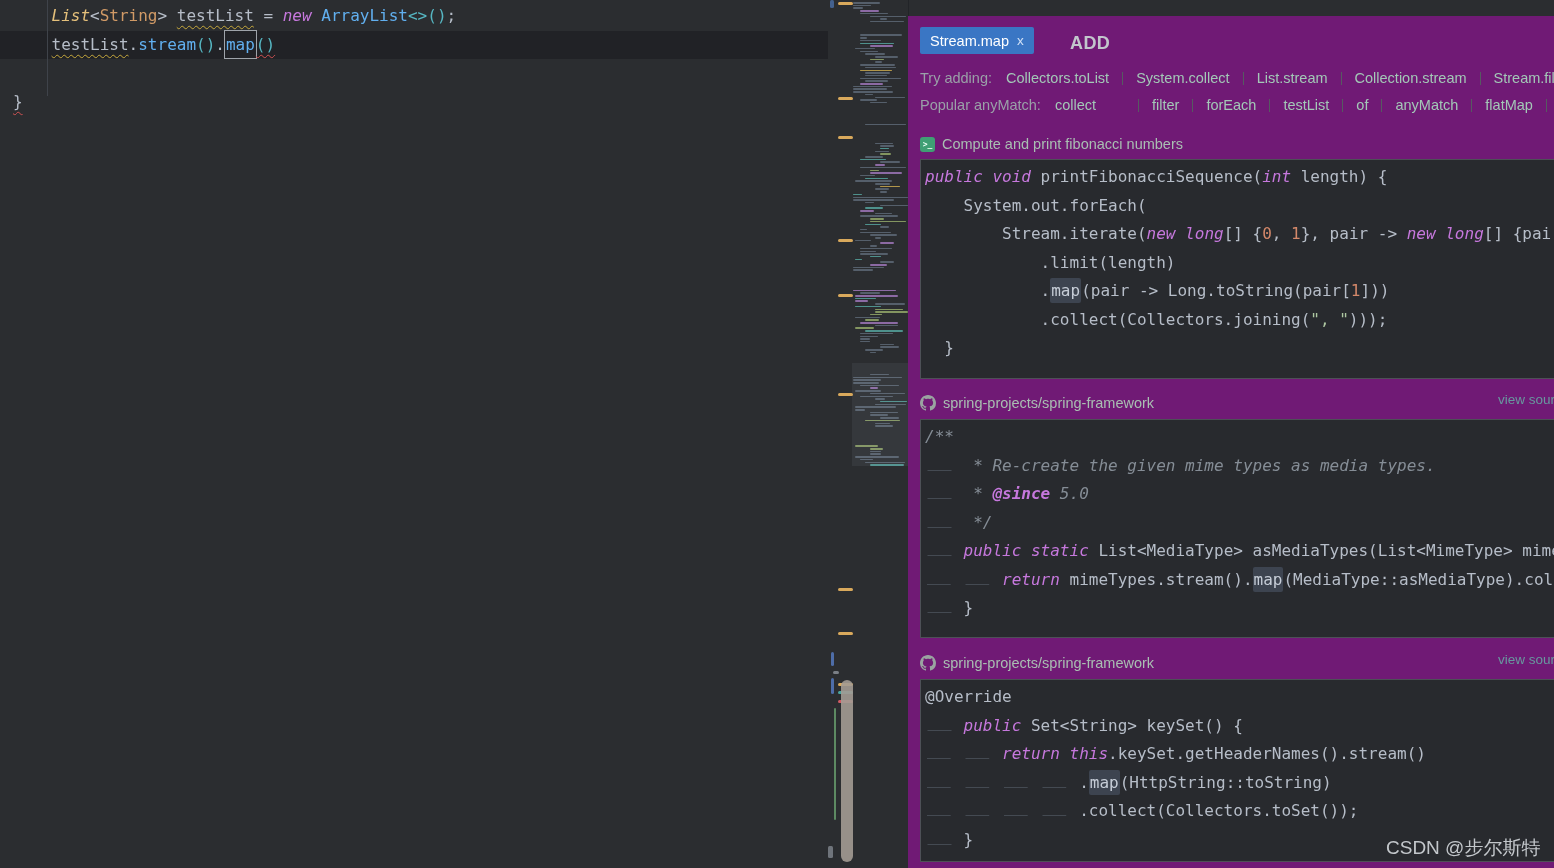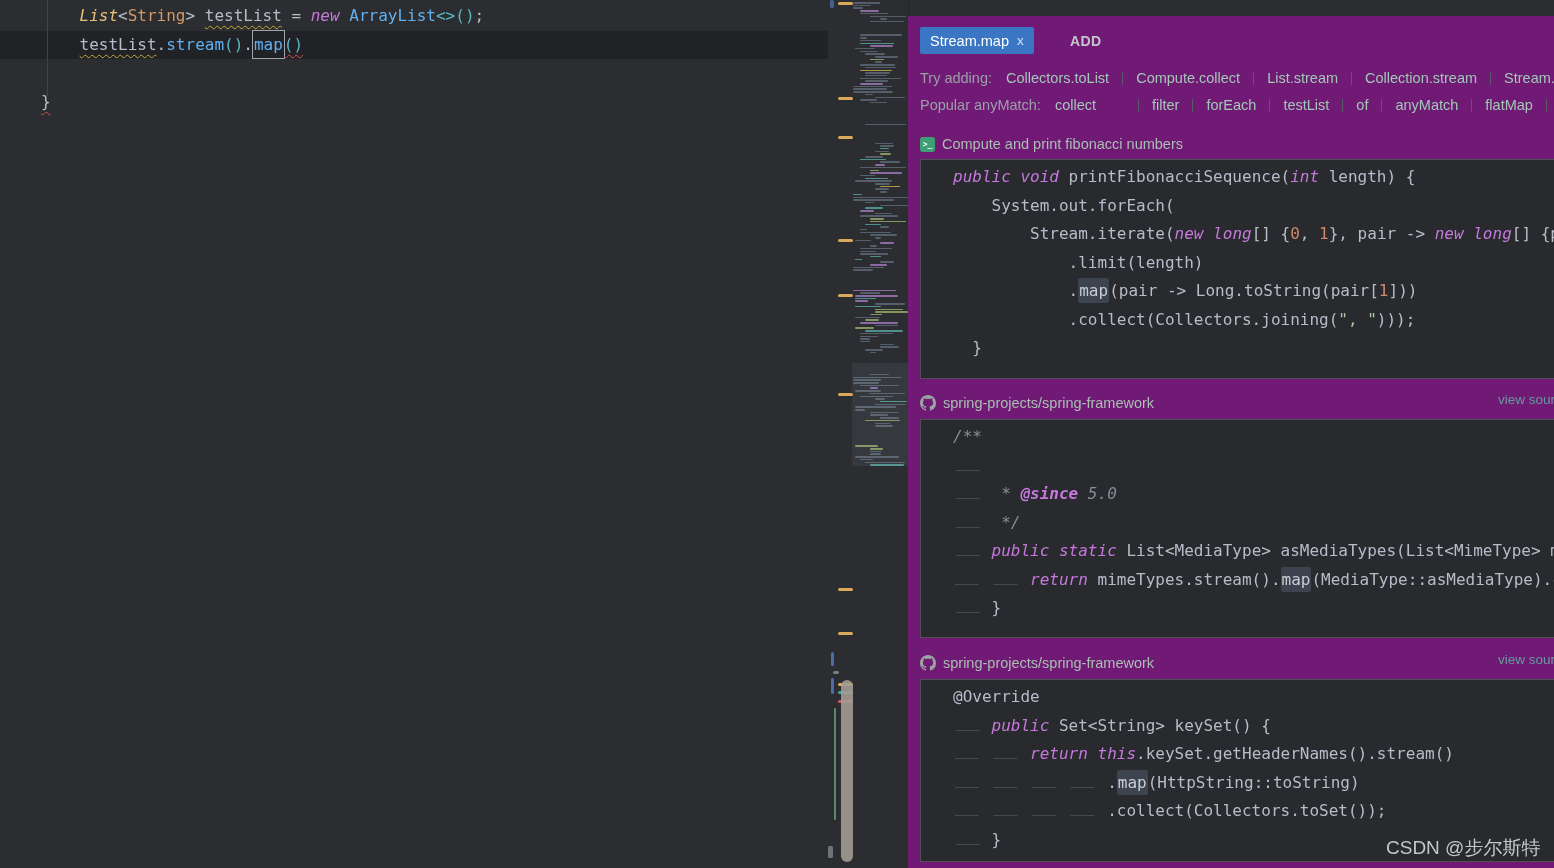--- a/index.html
+++ b/index.html
@@ -8,21 +8,21 @@
     background:#2b2d30;font-family:"Liberation Sans",sans-serif;
     -webkit-font-smoothing:antialiased;
   }
   
   .editor{position:absolute;left:0;top:0;width:828px;height:868px;background:#2b2d30;}
   .cur-line{position:absolute;left:0;top:31px;width:828px;height:28px;background:#212226;}
   .iguide{position:absolute;left:47px;top:0;width:1px;height:96px;background:#3f434a;}
   .ed-code{position:absolute;left:13px;top:2px;
     font-family:"DejaVu Sans Mono",monospace;font-size:16px;line-height:28.5px;white-space:pre;}
   
-  .cl{height:28.5px;white-space:pre;margin-left:28px;}
+  .cl{height:28.5px;white-space:pre;}
   .d{color:#b6bdc8;}
   .k{color:#c678dd;font-style:italic;}
   .fn{color:#61afef;}
   .cls{color:#61afef;}
   .ty1{color:#e5c07b;font-style:italic;}
   .ty2{color:#d19a66;}
   .pn{color:#56b6c2;}
   .num{color:#d4886a;}
   .str{color:#aec7a2;}
   .cmt{color:#858d96;font-style:italic;}
@@ -38,21 +38,21 @@
   .gutter{position:absolute;left:828px;top:0;width:80px;height:868px;background:#2b2d30;border-right:1px solid #222428;}
   .mm{position:absolute;left:24px;top:0;width:56px;height:470px;overflow:hidden;}
   .mm-bar{position:absolute;height:1.6px;border-radius:1px;}
   .mm-view{position:absolute;left:24px;top:363px;width:56px;height:103px;background:rgba(200,210,225,0.07);}
   .gmark{position:absolute;border-radius:1.5px;}
   
   .panel{position:absolute;left:908px;top:16px;width:646px;height:868px;background:#701a75;overflow:hidden;color:#bfc3c9;}
   .chip{position:absolute;left:12px;top:11px;height:27px;display:inline-flex;align-items:center;
     background:#3a76c4;color:#fff;font-size:14.5px;padding:0 10px;border-radius:2px;}
   .chip .x{margin-left:8px;color:#cfe0f7;font-size:13.5px;cursor:pointer;}
-  .add-btn{position:absolute;left:162px;top:17px;font-weight:bold;font-size:14px;color:#c2c6cc;letter-spacing:.4px;cursor:pointer;}
+  .add-btn{position:absolute;left:162px;top:17px;font-weight:bold;font-size:18px;color:#c2c6cc;letter-spacing:.4px;cursor:pointer;}
   .sugg-row{position:absolute;left:12px;white-space:nowrap;font-size:14.5px;}
   .row-try{top:54px;}
   .row-pop{top:81px;}
   .sugg-label{color:#9aa0a8;margin-right:14px;}
   a.lnk{color:#a3c8b7;text-decoration:none;cursor:pointer;}
   a.lnk:not(:first-of-type)::before{content:"";display:inline-block;width:1px;height:13px;background:#565a61;margin:0 13px;vertical-align:-2px;}
   .row-pop a.lnk:nth-of-type(2)::before{margin-left:42px;}
   .sect-head{position:absolute;left:12px;height:22px;display:flex;align-items:center;font-size:14.5px;color:#a9bfb2;}
   .term-ico{width:15px;height:15px;border-radius:3px;background:#3f9f74;color:#eafff4;
     font-family:"DejaVu Sans Mono",monospace;font-size:8px;font-weight:bold;line-height:15px;text-align:center;margin-right:7px;flex:0 0 auto;}
@@ -241,21 +241,21 @@
 
 <div class="panel">
 
   <div class="chip">
     <span>Stream.map</span>
     <span class="x">x</span>
   </div>
   <div class="add-btn">ADD</div>
 
   <div class="sugg-row row-try">
-    <span class="sugg-label">Try adding:</span><span><a class="lnk">Collectors.toList</a><a class="lnk">Compute.collect</a><a class="lnk">List.stream</a><a class="lnk">Collection.stream</a><a class="lnk">Stream.filter</a></span>
+    <span class="sugg-label">Try adding:</span><span><a class="lnk">Collectors.toList</a><a class="lnk">System.collect</a><a class="lnk">List.stream</a><a class="lnk">Collection.stream</a><a class="lnk">Stream.filter</a></span>
   </div>
 
   <div class="sugg-row row-pop">
     <span class="sugg-label">Popular anyMatch:</span><span><a class="lnk">collect</a><a class="lnk">filter</a><a class="lnk">forEach</a><a class="lnk">testList</a><a class="lnk">of</a><a class="lnk">anyMatch</a><a class="lnk">flatMap</a><a class="lnk">sorted</a></span>
   </div>
 
   <div class="sect-head head1">
     <span class="term-ico">&gt;_</span>
     <span>Compute and print fibonacci numbers</span>
   </div>
@@ -271,21 +271,21 @@
 
   <div class="sect-head head2">
     <svg class="gh-ico" viewBox="0 0 16 16">
       <path fill="#9aa4a1" d="M8 0C3.58 0 0 3.58 0 8c0 3.54 2.29 6.53 5.47 7.59.4.07.55-.17.55-.38 0-.19-.01-.82-.01-1.49-2.01.37-2.53-.49-2.69-.94-.09-.23-.48-.94-.82-1.13-.28-.15-.68-.52-.01-.53.63-.01 1.08.58 1.23.82.72 1.21 1.87.87 2.33.66.07-.52.28-.87.51-1.07-1.78-.2-3.64-.89-3.64-3.95 0-.87.31-1.59.82-2.15-.08-.2-.36-1.02.08-2.12 0 0 .67-.21 2.2.82.64-.18 1.32-.27 2-.27s1.36.09 2 .27c1.53-1.04 2.2-.82 2.2-.82.44 1.1.16 1.92.08 2.12.51.56.82 1.27.82 2.15 0 3.07-1.87 3.75-3.65 3.95.29.25.54.73.54 1.48 0 1.07-.01 1.93-.01 2.2 0 .21.15.46.55.38A8.01 8.01 0 0 0 16 8c0-4.42-3.58-8-8-8z"></path>
     </svg>
     <span>spring-projects/spring-framework</span>
     <span class="view-src">view source</span>
   </div>
   <div class="code-block blk2">
       <div class="cl"><span class="cmt">/**</span></div>
-      <div class="cl"><span class="wstab">    </span></div>
+      <div class="cl"><span class="wstab">    </span><span class="cmt"> * Re-create the given mime types as media types.</span></div>
       <div class="cl"><span class="wstab">    </span><span class="cmt"> * </span><span class="doc">@since</span><span class="cmt"> 5.0</span></div>
       <div class="cl"><span class="wstab">    </span><span class="cmt"> */</span></div>
       <div class="cl"><span class="wstab">    </span><span class="k">public</span><span class="d"> </span><span class="k">static</span><span class="d"> List&lt;MediaType&gt; asMediaTypes(List&lt;MimeType&gt; mimeTypes) {</span></div>
       <div class="cl"><span class="wstab">        </span><span class="k">return</span><span class="d"> mimeTypes.stream().</span><span class="hl">map</span><span class="d">(MediaType::asMediaType).collect(Collectors.toList());</span></div>
       <div class="cl"><span class="wstab">    </span><span class="d">}</span></div>
     </div>
 
   <div class="sect-head head3">
     <svg class="gh-ico" viewBox="0 0 16 16">
       <path fill="#9aa4a1" d="M8 0C3.58 0 0 3.58 0 8c0 3.54 2.29 6.53 5.47 7.59.4.07.55-.17.55-.38 0-.19-.01-.82-.01-1.49-2.01.37-2.53-.49-2.69-.94-.09-.23-.48-.94-.82-1.13-.28-.15-.68-.52-.01-.53.63-.01 1.08.58 1.23.82.72 1.21 1.87.87 2.33.66.07-.52.28-.87.51-1.07-1.78-.2-3.64-.89-3.64-3.95 0-.87.31-1.59.82-2.15-.08-.2-.36-1.02.08-2.12 0 0 .67-.21 2.2.82.64-.18 1.32-.27 2-.27s1.36.09 2 .27c1.53-1.04 2.2-.82 2.2-.82.44 1.1.16 1.92.08 2.12.51.56.82 1.27.82 2.15 0 3.07-1.87 3.75-3.65 3.95.29.25.54.73.54 1.48 0 1.07-.01 1.93-.01 2.2 0 .21.15.46.55.38A8.01 8.01 0 0 0 16 8c0-4.42-3.58-8-8-8z"></path>

